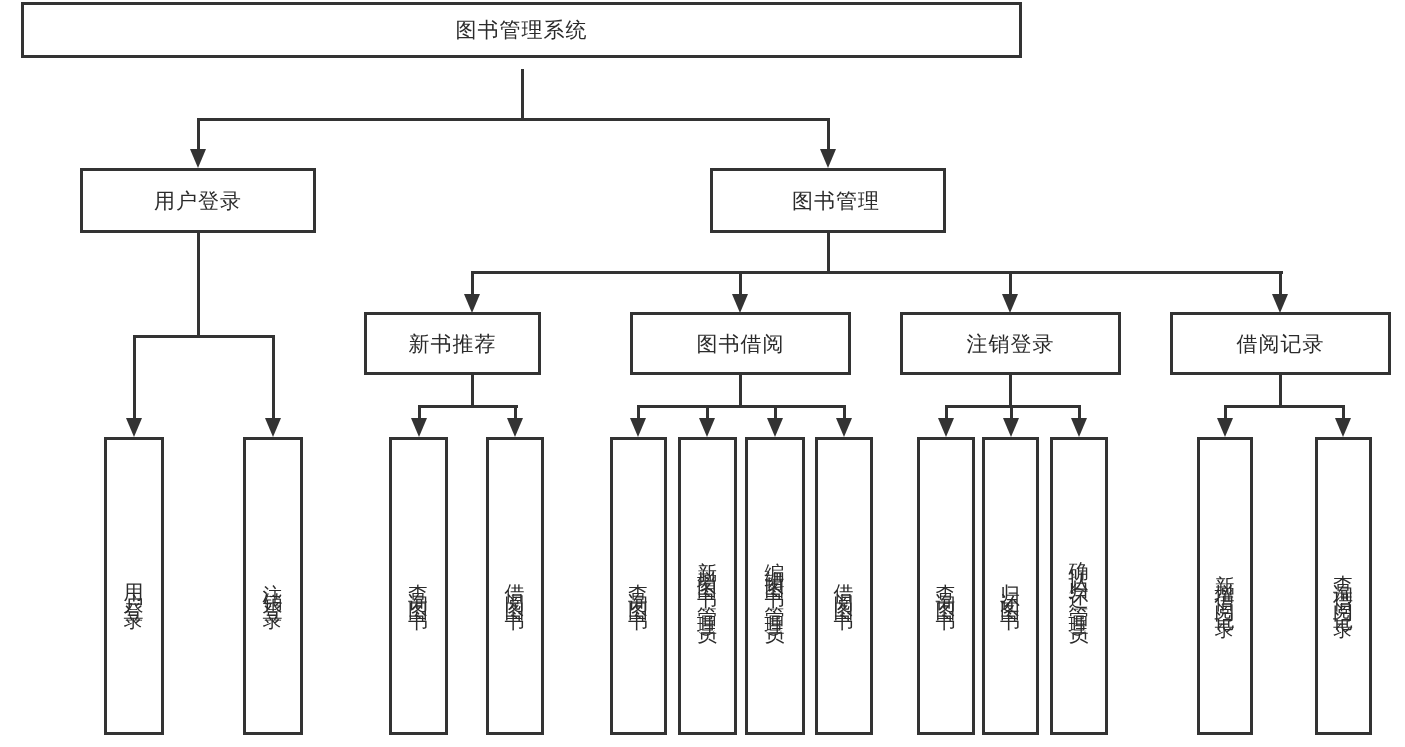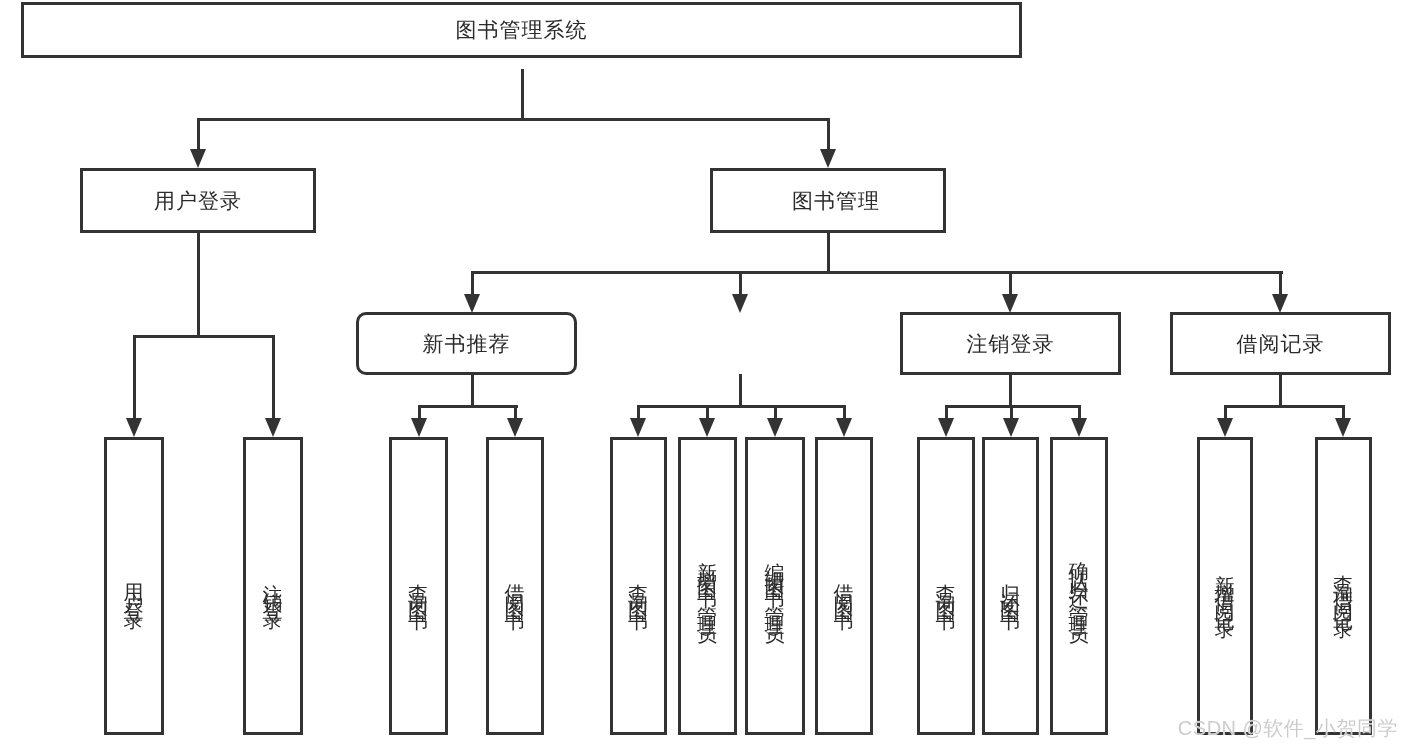--- a/index.html
+++ b/index.html
@@ -38,22 +38,25 @@
     <span>图书管理系统</span>
   </div>
 
   <div class="node h" style="left:80px;top:168px;width:236px;height:65px;">
     <span>用户登录</span>
   </div>
   <div class="node h" style="left:710px;top:168px;width:236px;height:65px;padding-left:16px;">
     <span>图书管理</span>
   </div>
 
-  <div class="node h" style="left:356px;top:312px;width:221px;height:63px;border-radius:10px;">
+  <div class="node h" style="left:364px;top:312px;width:177px;height:63px;">
     <span>新书推荐</span>
+  </div>
+  <div class="node h" style="left:630px;top:312px;width:221px;height:63px;">
+    <span>图书借阅</span>
   </div>
   <div class="node h" style="left:900px;top:312px;width:221px;height:63px;">
     <span>注销登录</span>
   </div>
   <div class="node h" style="left:1170px;top:312px;width:221px;height:63px;">
     <span>借阅记录</span>
   </div>
 
   <div class="node" style="left:104px;top:437px;width:60px;height:298px;">
     <span class="vtext">用户登录</span>
@@ -151,15 +154,14 @@
   <div class="line" style="left:1078px;top:405px;width:3px;height:15px;"></div>
   <div class="arrow" style="left:1071px;top:418px;"></div>
 
   <div class="line" style="left:1279px;top:374px;width:3px;height:33px;"></div>
   <div class="line" style="left:1224px;top:405px;width:121px;height:3px;"></div>
   <div class="line" style="left:1224px;top:405px;width:3px;height:15px;"></div>
   <div class="arrow" style="left:1217px;top:418px;"></div>
   <div class="line" style="left:1342px;top:405px;width:3px;height:15px;"></div>
   <div class="arrow" style="left:1335px;top:418px;"></div>
 
-  <div class="watermark">CSDN @软件_小贺同学</div>
 
 </div>
 
 </body></html>

